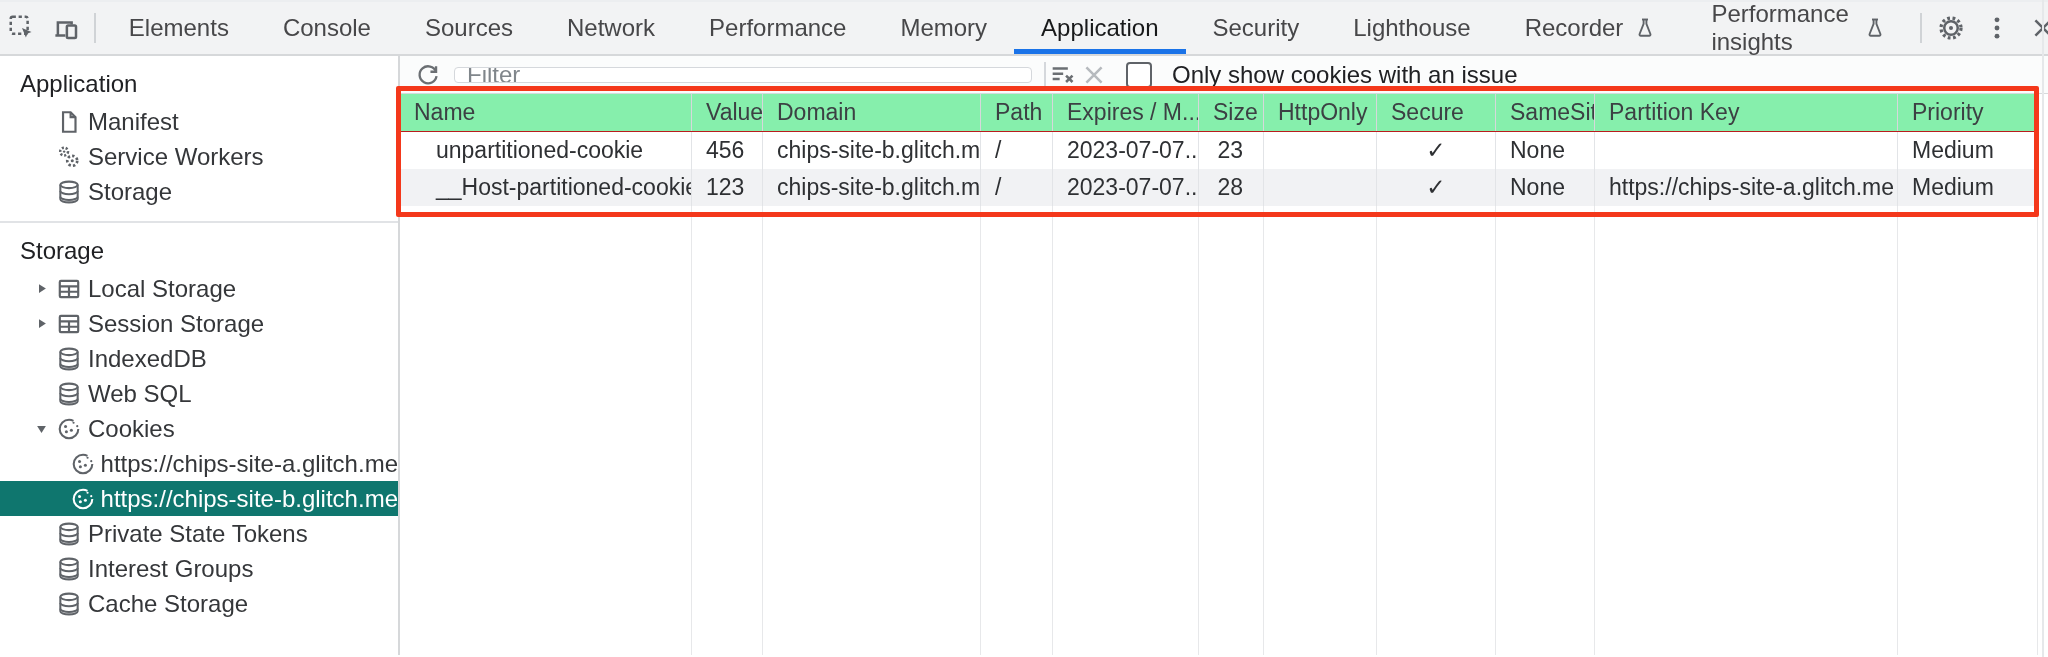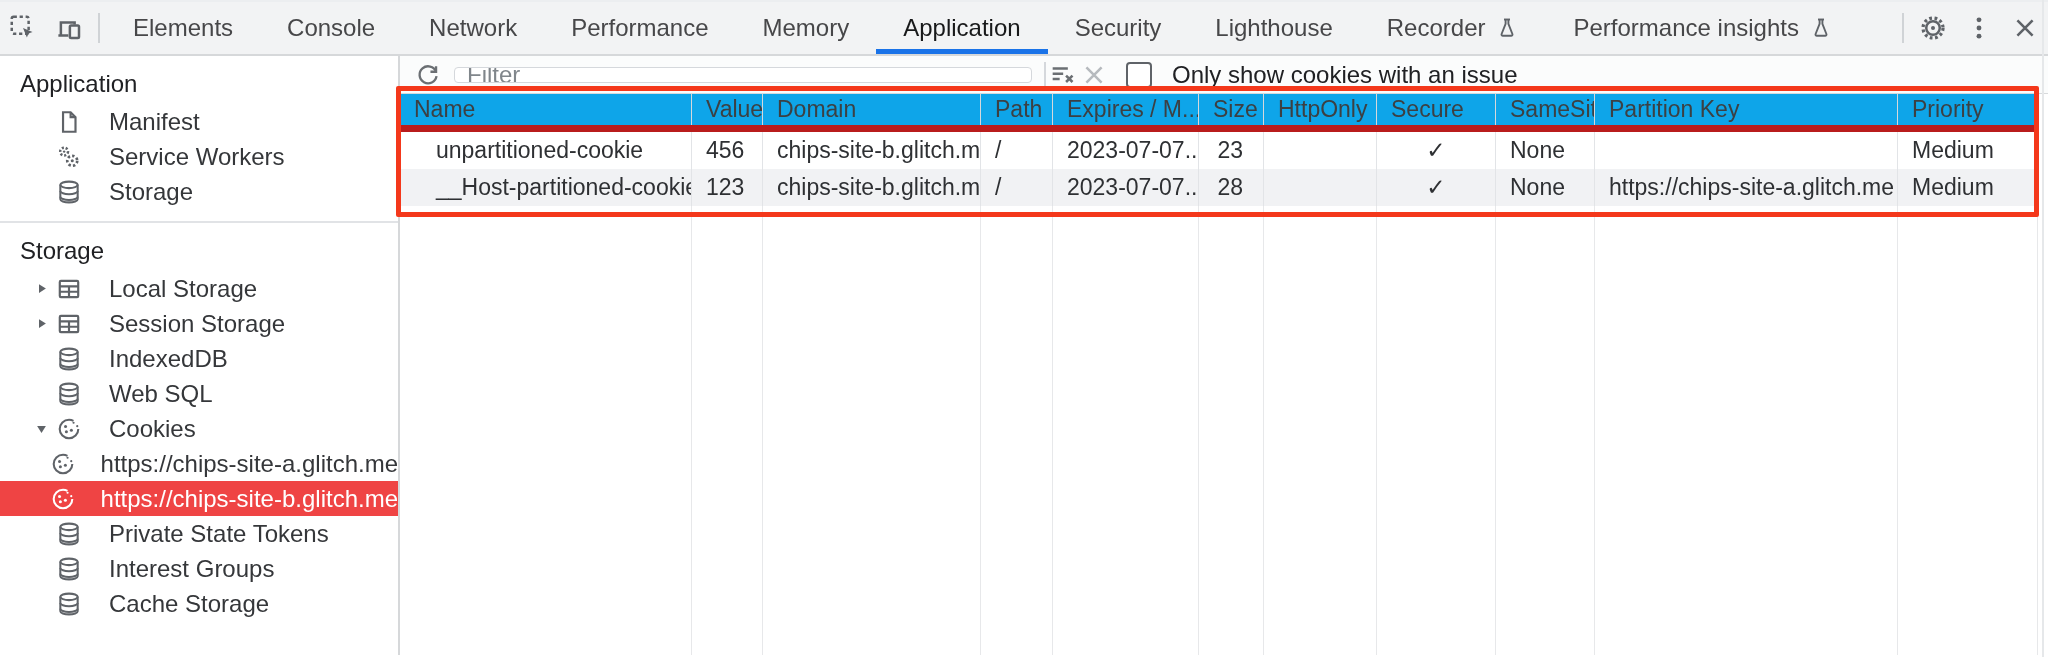--- a/index.html
+++ b/index.html
@@ -21,44 +21,44 @@
 
   
   .bodyrow { display:flex; height:599px; }
 
   
   .sidebar { width:400px; border-right:2px solid #d6d8da; background:#fff; padding-top:8px; font-size:24px; overflow:hidden; }
   .sec-title { height:40px; display:flex; align-items:center; padding-left:20px; color:#202124; }
   .s-item { height:35px; display:flex; align-items:center; cursor:pointer; color:#35373a; }
   .s-item .tri { width:22px; margin-left:30px; display:flex; align-items:center; justify-content:center; color:#5f6368; }
   .s-item .ic { width:30px; height:30px; margin-left:2px; display:flex; align-items:center; justify-content:center; color:#5f6368; }
-  .s-item .lbl { margin-left:25px; white-space:nowrap; }
+  .s-item .lbl { margin-left:4px; white-space:nowrap; }
   .s-item.child .tri { margin-left:46px; }
-  .s-item.selected { background:#ef4444; color:#fff; }
+  .s-item.selected { background:#0f766e; color:#fff; }
   .s-item.selected .ic, .s-item.selected .tri { color:#fff; }
   .sec-sep { border-top:2px solid #e1e3e6; margin-top:12px; padding-top:8px; }
 
   
   .main { flex:1; display:flex; flex-direction:column; background:#fff; position:relative; }
   .filterbar { height:38px; background:#fbfcfc; border-bottom:1px solid #d8dadc; display:flex; align-items:center; }
   .fb-btn { width:32px; height:32px; display:flex; align-items:center; justify-content:center; color:#6b6f73;
             background:transparent; border:none; cursor:pointer; }
   .refresh { margin-left:12px; }
   .filter-input { margin-left:10px; width:578px; height:16px; border:1px solid #d5d8dc; border-radius:4px;
                   background:#fff; font-size:24px; padding:0 12px; color:#303134; font-family:inherit; }
   .filter-input::placeholder { color:#80868b; }
   .fb-div { width:2px; height:26px; background:#d5d8dc; margin-left:12px; }
   .fb-btn.disabled { color:#b6babe; }
   .cb { width:26px; height:26px; border:2.5px solid #5f6368; border-radius:4px; background:#fff; margin-left:16px; cursor:pointer; }
   .cb-label { margin-left:20px; font-size:24px; color:#202124; cursor:default; }
 
   
   .grid { width:1638px; display:flex; flex-direction:column; flex:1; }
   .g-head, .g-row, .g-fill { display:grid; grid-template-columns:292px 71px 218px 72px 146px 65px 113px 119px 99px 303px 140px; }
-  .g-head { height:38px; background:#0ea5e9; border-bottom:7px solid #b91c1c; }
+  .g-head { height:38px; background:#86efac; border-bottom:1px solid #b91c1c; }
   .hc { display:flex; align-items:center; padding-left:14px; font-size:23px; color:#3c4043; border-right:1px solid #d6d8db;
         white-space:nowrap; overflow:hidden; cursor:pointer; }
   .g-row { height:37px; }
   .gc { display:flex; align-items:center; padding-left:14px; font-size:23px; color:#2e3033; border-right:1px solid #e2e4e7;
         white-space:nowrap; overflow:hidden; cursor:default; }
   .gc.name { padding-left:36px; }
   .gc.num { justify-content:flex-end; padding-right:20px; padding-left:4px; }
   .gc.center { justify-content:center; padding-left:0; }
   .g-row.stripe { background:#f1f2f4; }
   .g-fill { flex:1; }
@@ -94,20 +94,21 @@
             <path d="M3.5 18h8"></path>
             <path d="M5.5 18V7.5h11v1.6"></path>
             <rect x="12.7" y="10" width="7.3" height="10" rx="1"></rect>
           </svg>
         </span>
       </button>
       <div class="vdiv"></div>
       <nav class="tabs">
         <div class="tab">Elements</div>
         <div class="tab">Console</div>
+        <div class="tab">Sources</div>
         <div class="tab">Network</div>
         <div class="tab">Performance</div>
         <div class="tab">Memory</div>
         <div class="tab active">Application</div>
         <div class="tab">Security</div>
         <div class="tab">Lighthouse</div>
         <div class="tab">
           <span>Recorder</span>
           <span class="flask">
             <svg width="24" height="24" viewBox="0 0 24 24" fill="none" stroke="currentColor" stroke-width="1.9">

